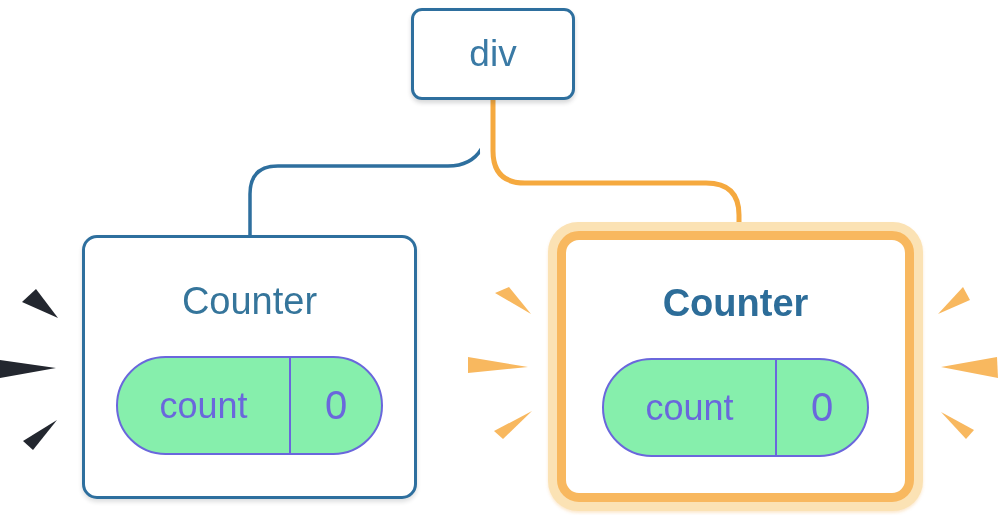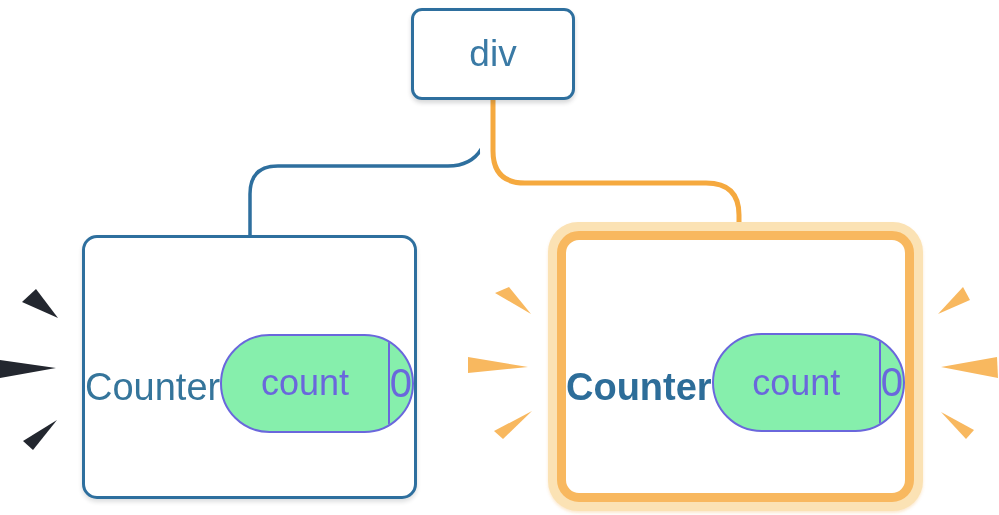--- a/index.html
+++ b/index.html
@@ -25,21 +25,21 @@
     border-radius:11px;
     box-shadow:0 3px 4px rgba(35,39,47,0.18);
     display:flex;align-items:center;justify-content:center;
     font-size:37px;color:#3a7aa5;
   }
 
   
   .card{
     box-sizing:border-box;
     background:#ffffff;
-    display:flex;flex-direction:row;align-items:center;
+    display:flex;flex-direction:column;align-items:center;
   }
   .card-left{
     position:absolute;z-index:2;
     left:82px;top:235px;width:335px;height:264px;
     border:3px solid #2e6f9e;
     border-radius:15px;
     box-shadow:0 3px 4px rgba(35,39,47,0.15);
   }
   .card-title{
     margin-top:40px;

